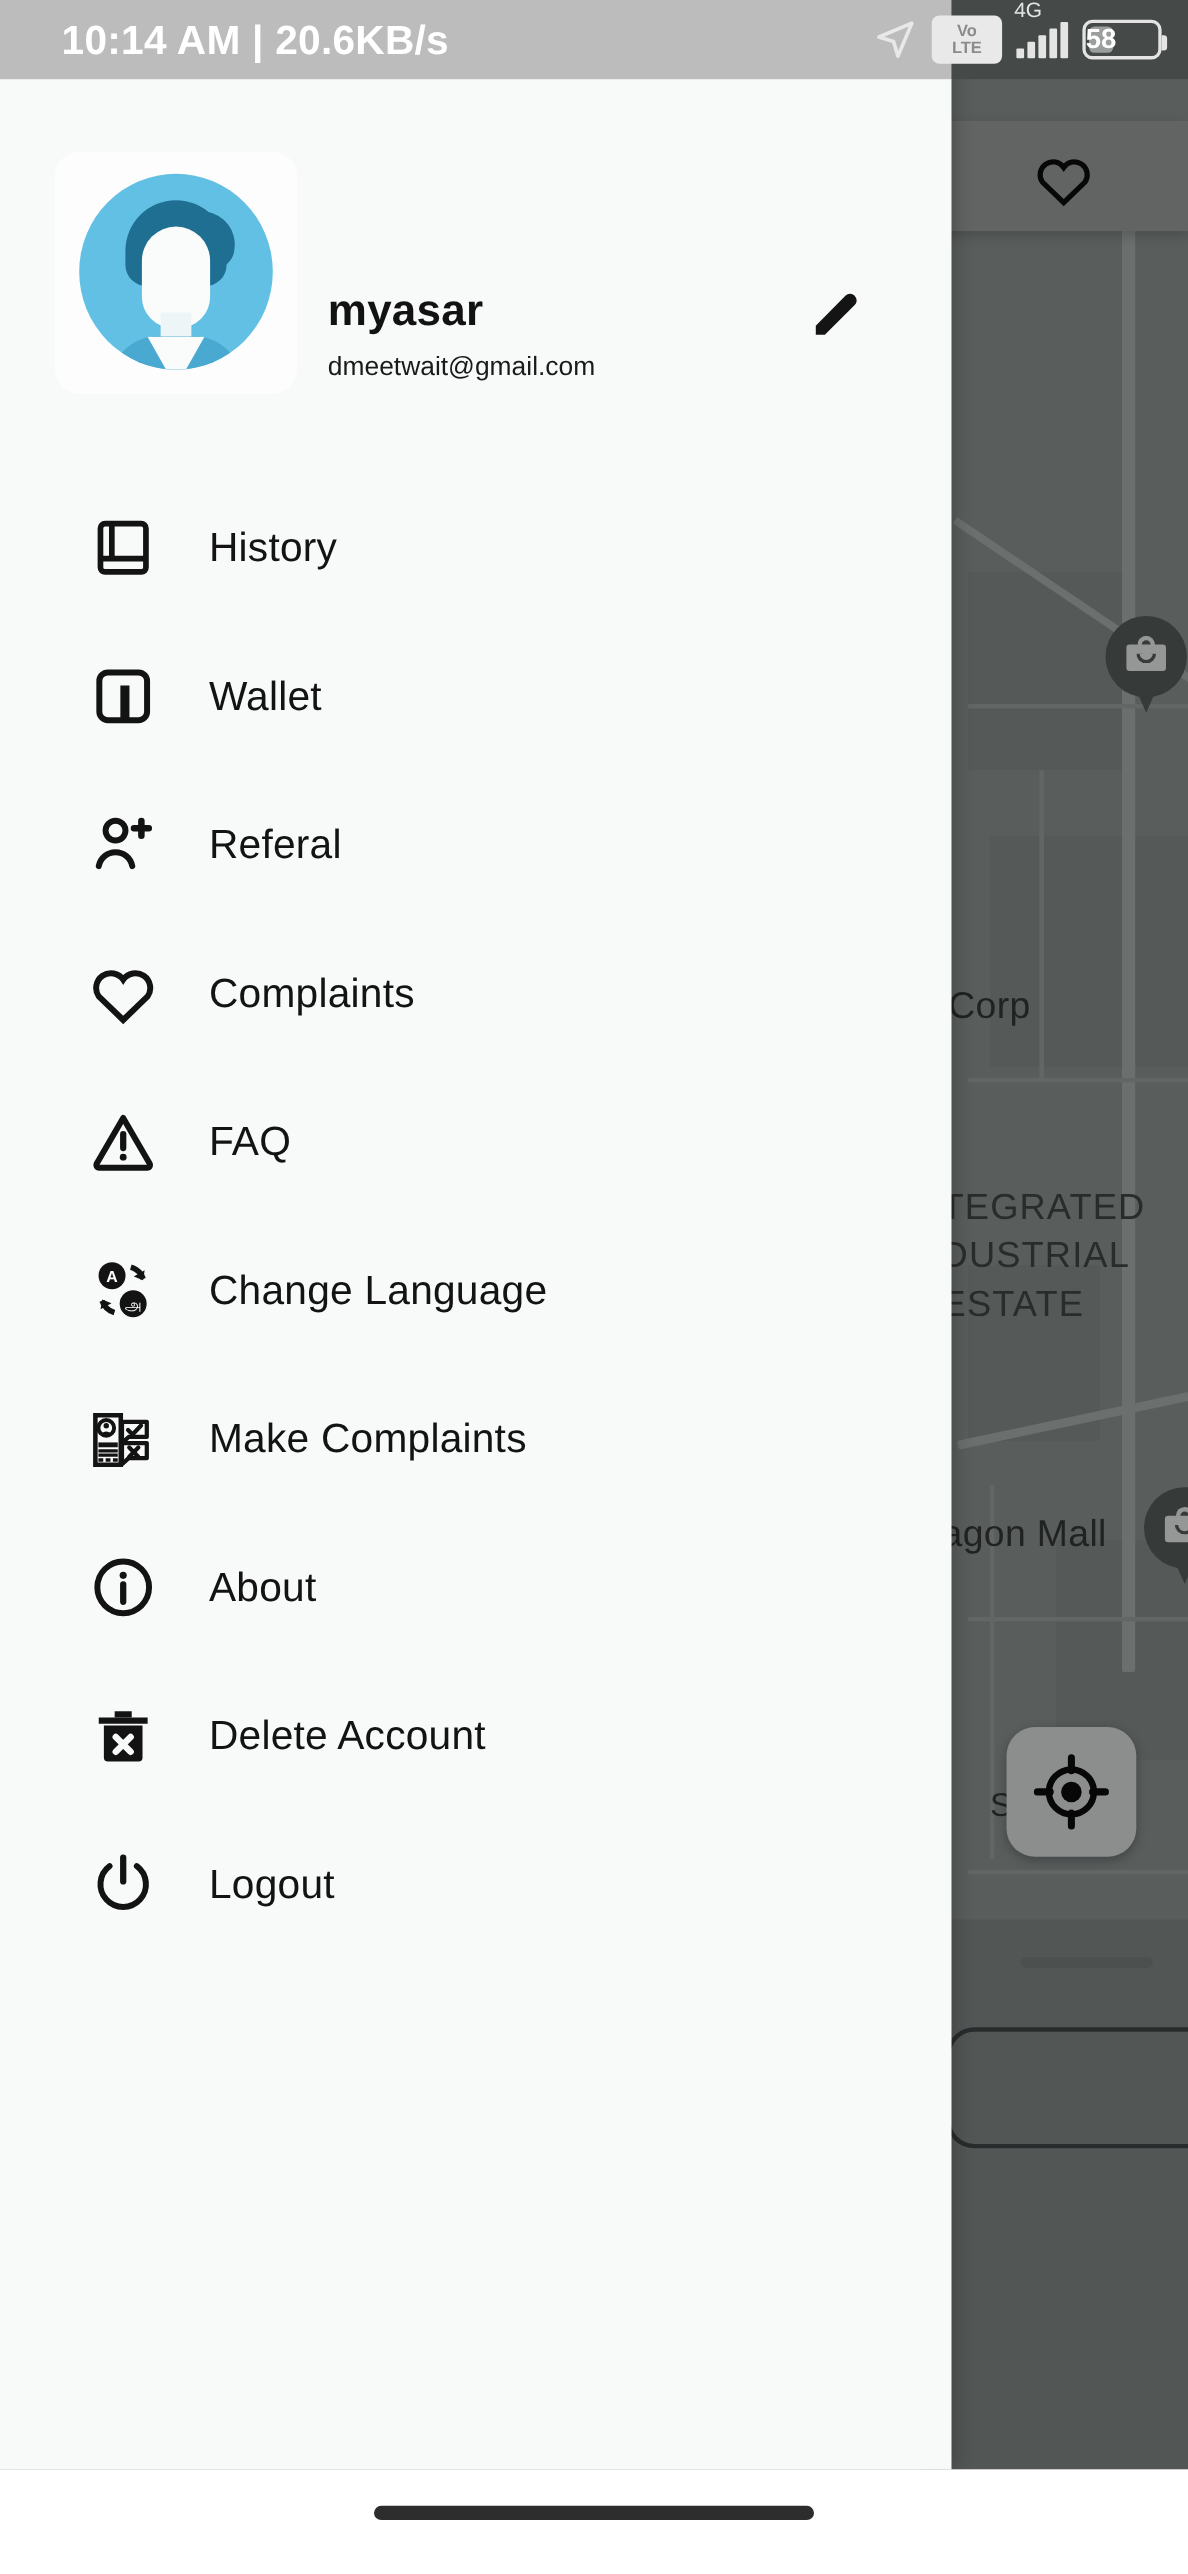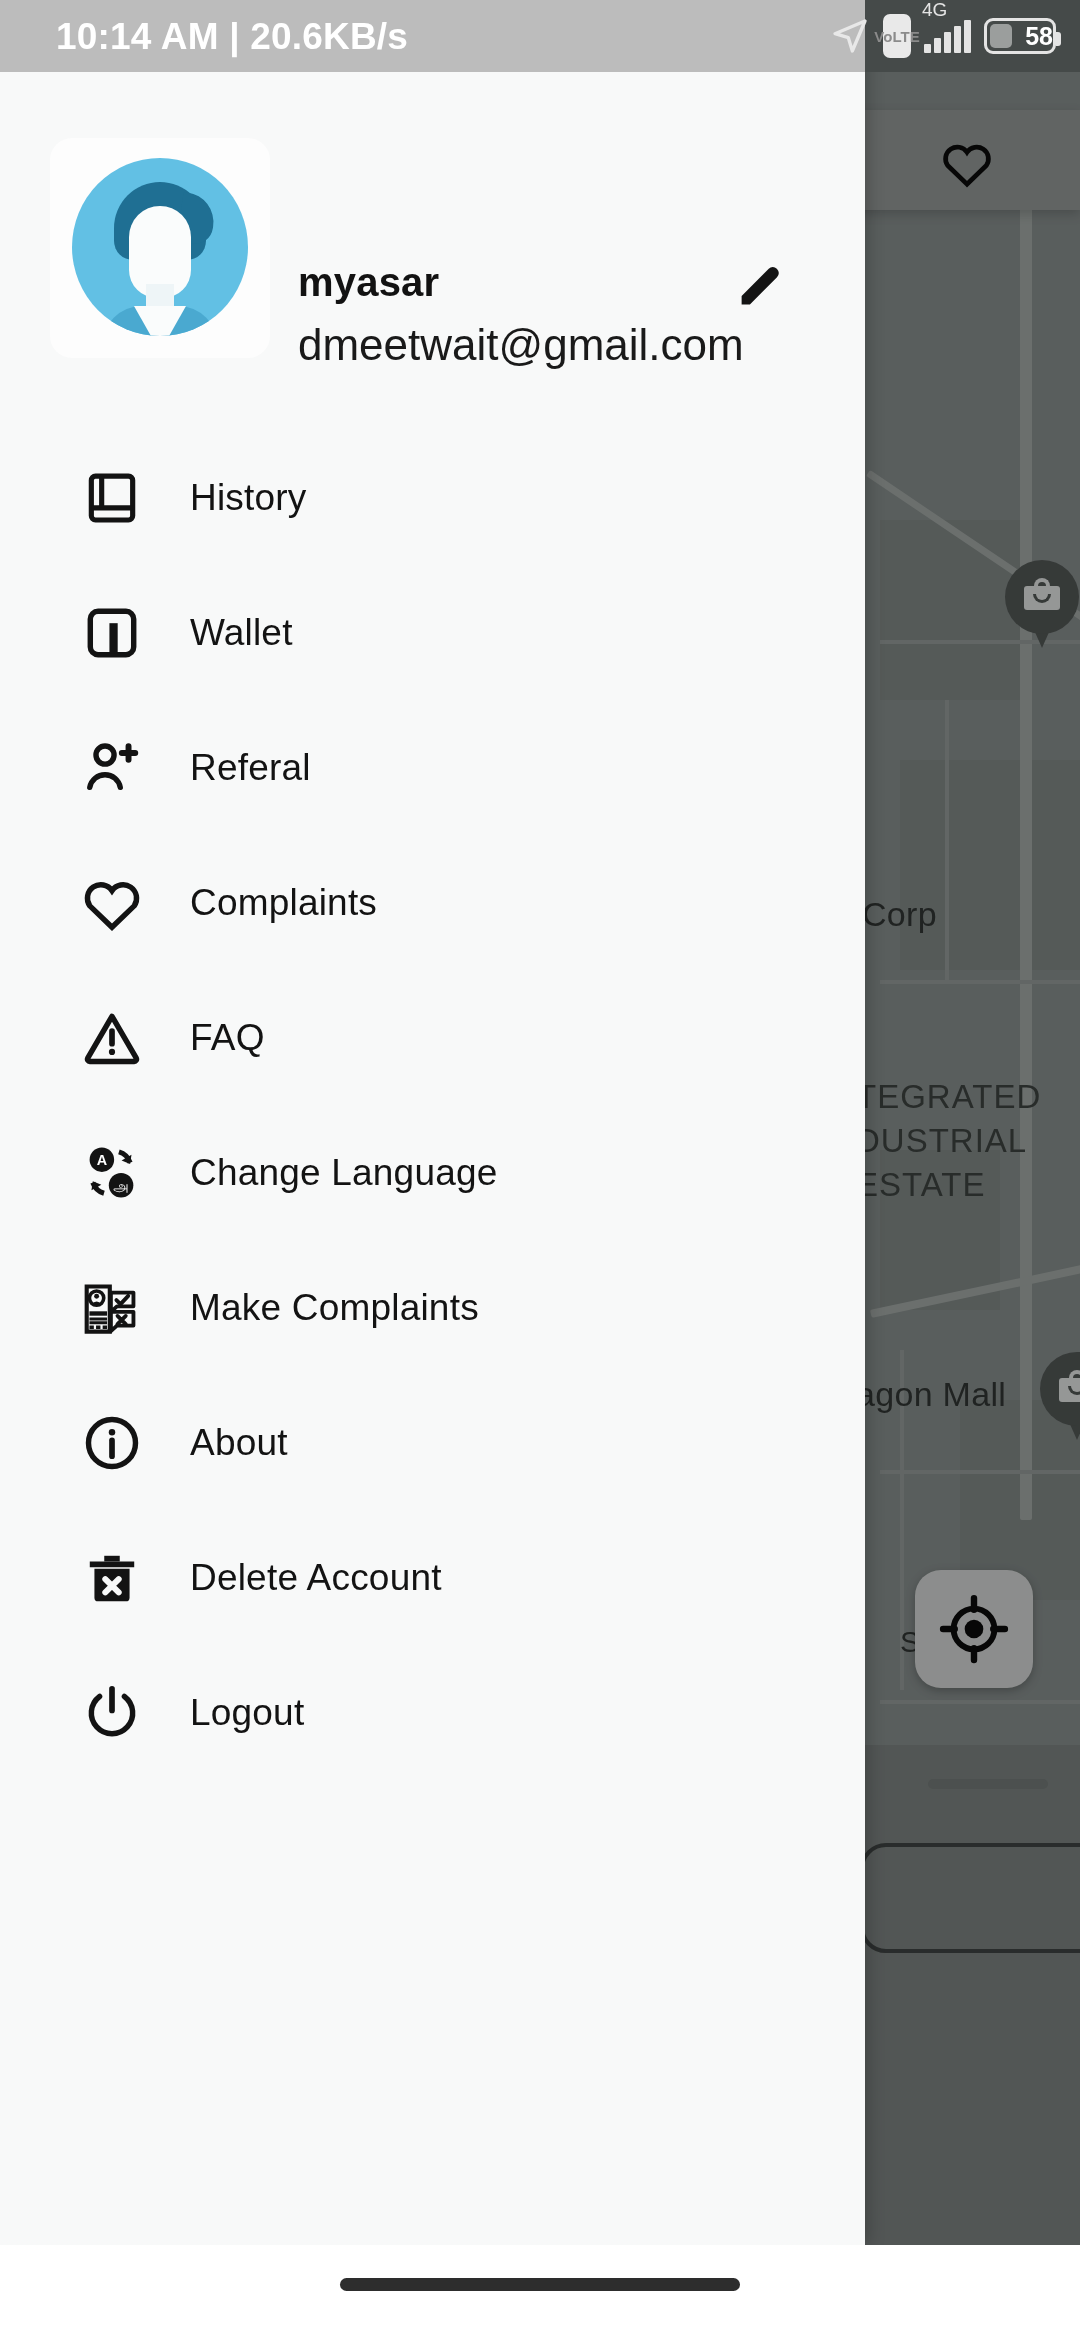--- a/index.html
+++ b/index.html
@@ -49,32 +49,32 @@
   .scrim { position:absolute; left:0; top:0; width:1080px; height:2245px; background:rgba(0,0,0,.30); }
 
   
   .status-bar { position:absolute; left:0; top:0; width:1080px; height:72px; z-index:40; display:flex;
                 align-items:center; }
   .sb-left-bg { position:absolute; left:0; top:0; width:865px; height:72px; background:#bcbcbc; }
   .sb-right-bg { position:absolute; left:865px; top:0; width:215px; height:72px; background:#454a49; }
   .sb-time { position:absolute; left:56px; top:16px; color:#fff; font-size:37px; font-weight:700;
              letter-spacing:.2px; white-space:nowrap; }
   .sb-icons { position:absolute; right:24px; top:0; height:72px; display:flex; align-items:center; gap:13px; }
-  .volte { width:28px; height:44px; border-radius:7px; background:#e9e9e9; color:#8b8b8b;
-           display:flex; flex-direction:row; align-items:center; justify-content:center;
+  .volte { width:64px; height:44px; border-radius:7px; background:#e9e9e9; color:#8b8b8b;
+           display:flex; flex-direction:column; align-items:center; justify-content:center;
            font-size:15px; font-weight:700; line-height:15px; }
   .sig-bars { display:flex; align-items:flex-end; gap:3px; height:34px; position:relative; }
   .sig-bars i { display:block; width:7px; background:#e4e4e4; border-radius:1px; }
   .net4g { position:absolute; left:-2px; top:-20px; color:#e4e4e4; font-size:19px; font-weight:400; }
   .batt { width:72px; height:36px; border:3px solid #e4e4e4; border-radius:9px; position:relative;
           display:flex; align-items:center; }
   .batt:after { content:""; position:absolute; right:-8px; top:11px; width:5px; height:14px;
                 background:#e4e4e4; border-radius:0 3px 3px 0; }
   .batt-fill { position:absolute; left:3px; top:3px; bottom:3px; width:22px; background:#9b9e9d; border-radius:5px; }
-  .batt-num { position:relative; width:100%; text-align:right; color:#fff; font-size:25px;
+  .batt-num { position:relative; width:100%; text-align:left; color:#fff; font-size:25px;
               font-weight:700; z-index:2; line-height:1; }
 
   
   .drawer { position:absolute; left:0; top:0; width:865px; height:2245px; background:#f8f9f9; z-index:30;
             box-shadow:3px 0 16px rgba(0,0,0,.22); }
   .profile { position:absolute; left:0; top:72px; width:865px; height:300px; }
   .avatar-card { position:absolute; left:50px; top:66px; width:220px; height:220px; background:#fdfdfd;
                  border-radius:22px; overflow:hidden; }
   .avatar-circle { position:absolute; left:22px; top:20px; width:176px; height:178px; border-radius:50%;
                    background:#62c0e4; overflow:hidden; }
@@ -84,21 +84,21 @@
               border-radius:0 30px 18px 4px; transform:rotate(8deg); }
   .av-face { position:absolute; left:57px; top:48px; width:62px; height:92px; background:#fafcfc;
              border-radius:31px 31px 28px 28px; }
   .av-neck { position:absolute; left:74px; top:126px; width:28px; height:34px; background:#eef5f7; }
   .av-body { position:absolute; left:30px; top:148px; width:116px; height:60px; background:#4aa9d0;
              border-radius:40px 40px 0 0; }
   .av-collar { position:absolute; left:62px; top:148px; width:52px; height:46px; background:#fafcfc;
                clip-path:polygon(0 0, 100% 0, 50% 100%); }
   .profile-name { position:absolute; left:298px; top:188px; font-size:40px; font-weight:700; color:#121212;
                   letter-spacing:.2px; }
-  .profile-email { position:absolute; left:298px; top:248px; font-size:44px; font-weight:400; color:#1a1a1a; }
+  .profile-email { position:absolute; left:298px; top:248px; font-size:24px; font-weight:400; color:#1a1a1a; }
   .edit-btn { position:absolute; left:730px; top:182px; width:70px; height:70px; }
 
   
   .menu { position:absolute; left:0; top:430px; width:865px; }
   .menu-item { position:relative; height:135px; display:flex; align-items:center; }
   .menu-icon { position:absolute; left:76px; top:50%; transform:translateY(-50%);
                width:72px; height:72px; display:flex; align-items:center; justify-content:center; }
   .menu-label { position:absolute; left:190px; font-size:37px; color:#131313; font-weight:400;
                 letter-spacing:.2px; white-space:nowrap; }
 

